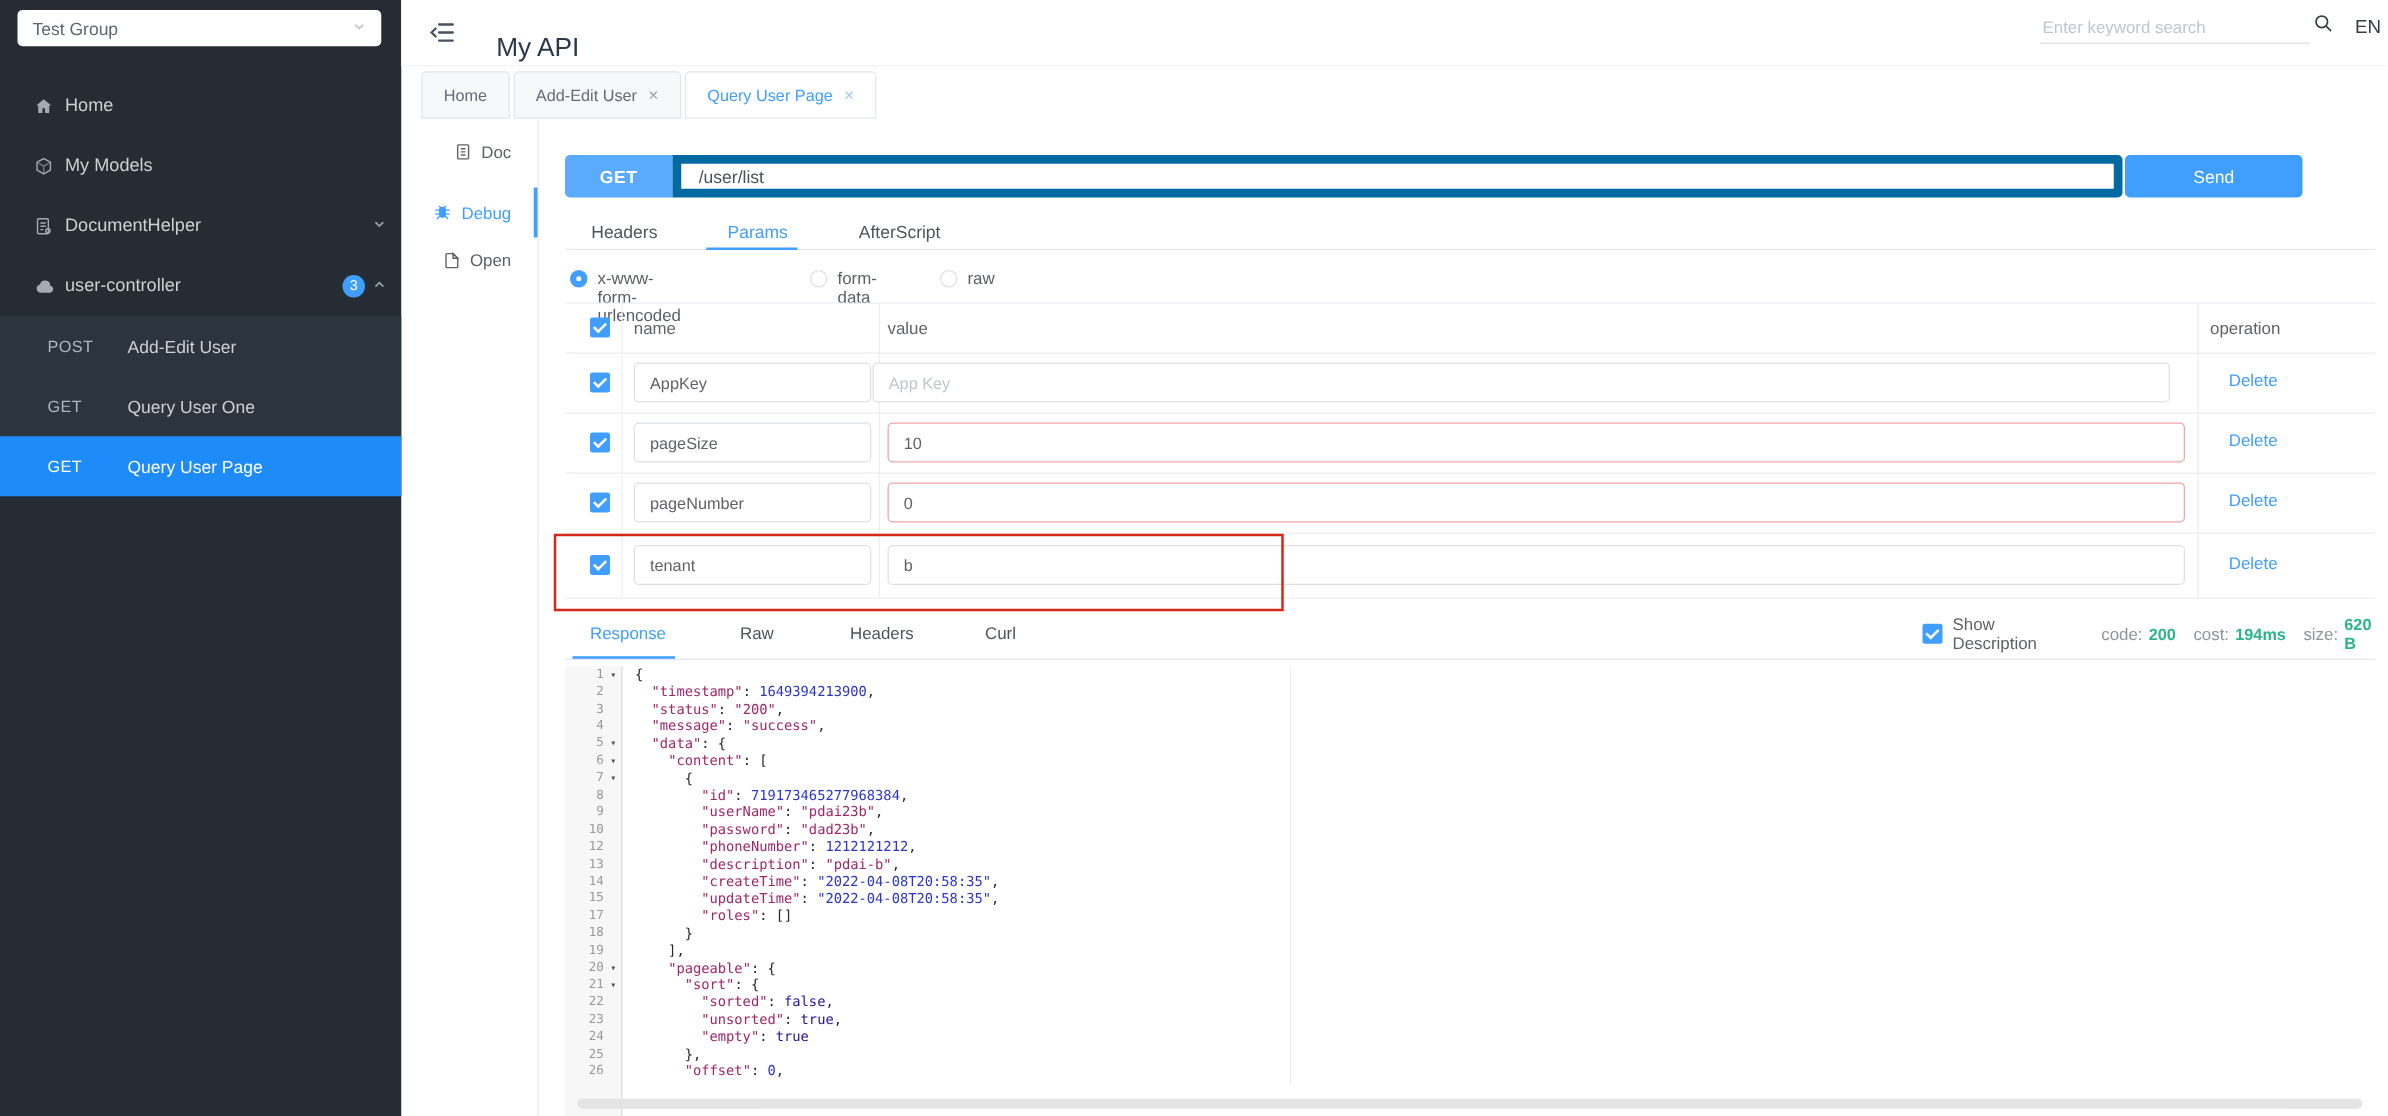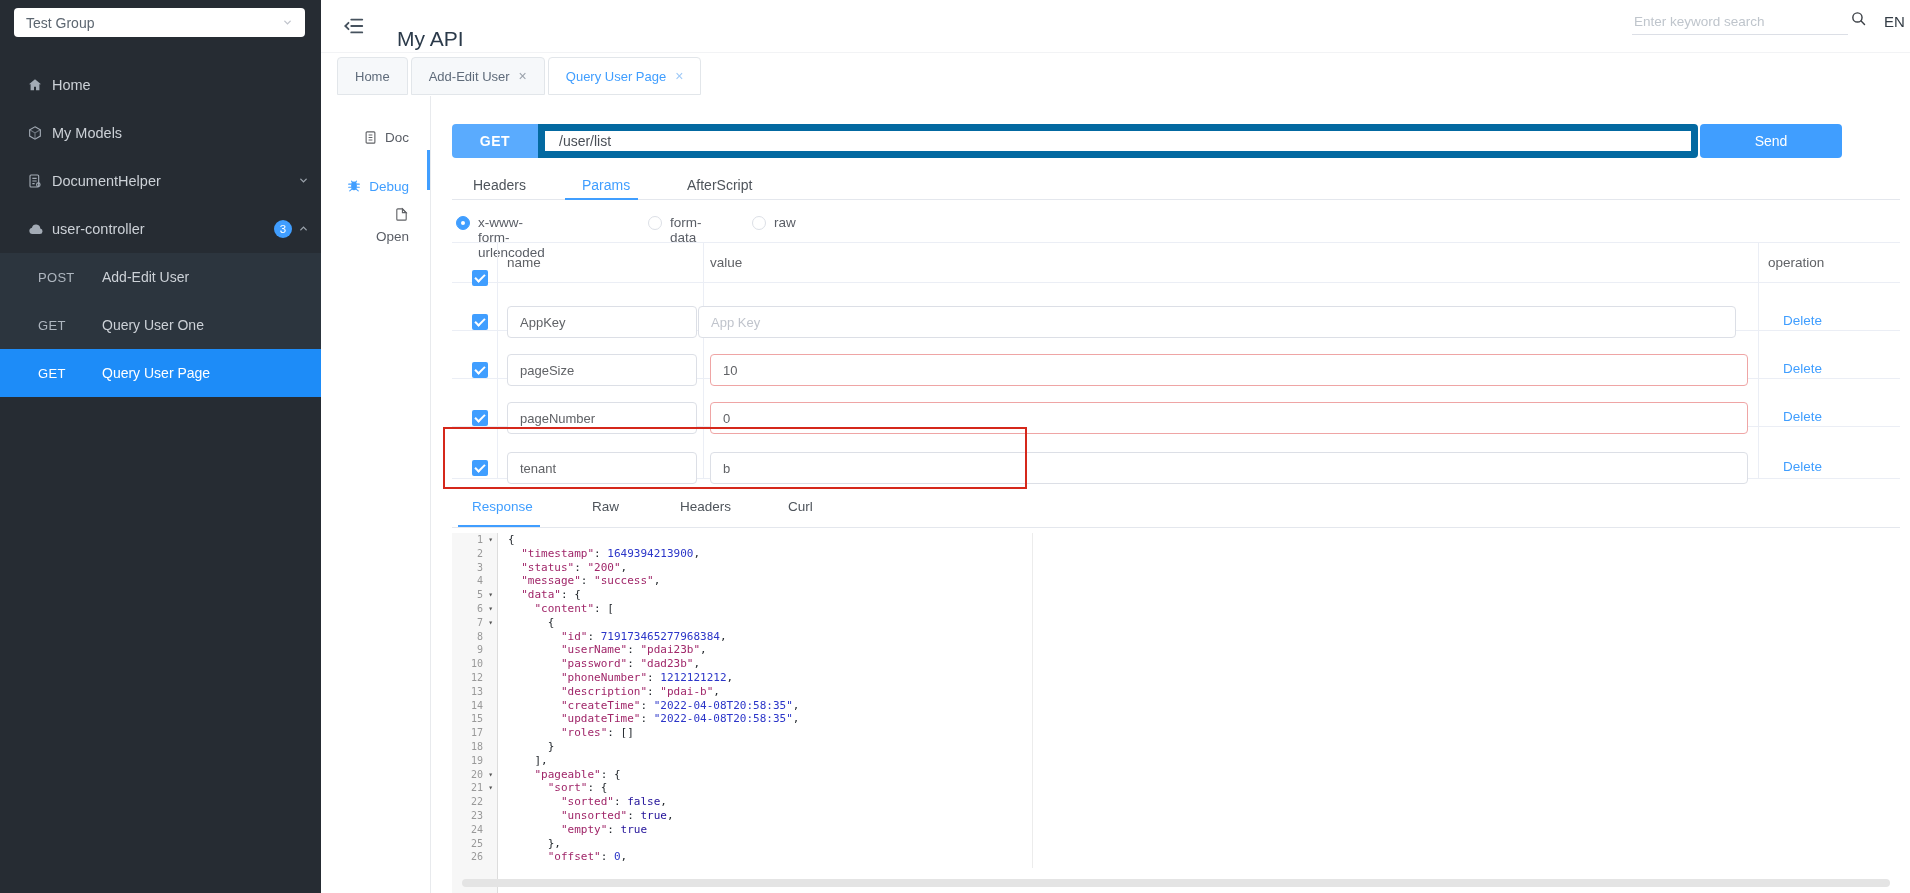--- a/index.html
+++ b/index.html
@@ -1,17 +1,17 @@
 <!DOCTYPE html>
 <html style="--accent: #409eff; --selected: #1d8cf8; --success: #2bb48a; --annotation: #d5281b; --invalid: #efa5a5; --method-bg: #5aabfe;"><head>
 <meta charset="utf-8">
 <style>
   html,body{margin:0;padding:0;background:#fff;font-family:"Liberation Sans",sans-serif;}
   .page{position:relative;width:1910px;height:893px;overflow:hidden;background:#fff;text-decoration:underline;}
-  .abs{position:absolute;box-sizing:border-box;margin-top:16px;}
+  .abs{position:absolute;box-sizing:border-box;}
 
   
   .sidebar{position:absolute;left:0;top:0;width:321px;height:893px;background:#262c33;}
   .group-select{position:absolute;left:14px;top:8px;width:291px;height:29px;background:#fff;border-radius:4px;
     display:flex;align-items:center;padding:0 12px;box-sizing:border-box;cursor:pointer;}
   .group-select span.val{font-size:14px;color:#5c6670;flex:1;}
   .menu-item{position:absolute;left:0;width:321px;height:48px;display:flex;align-items:center;cursor:pointer;}
   .menu-item .mi-icon{position:absolute;left:27px;display:flex;align-items:center;}
   .menu-item .mi-label{position:absolute;left:52px;font-size:14.5px;color:#ccd1d7;}
   .menu-item .mi-right{position:absolute;right:12px;display:flex;align-items:center;gap:6px;}
@@ -37,21 +37,21 @@
   
   .tabbar{position:absolute;left:337px;top:57px;height:38px;display:flex;gap:3px;}
   .wtab{height:38px;display:flex;align-items:center;padding:0 17px;border:1px solid #e2e6ea;border-radius:4px 4px 0 0;
     background:#f6f8fa;color:#5f6b7a;font-size:13px;cursor:pointer;box-sizing:border-box;}
   .wtab.active{background:#fff;color:var(--accent);}
   .wtab .x{margin-left:9px;font-size:14px;color:#9aa2ab;line-height:1;}
   .wtab.active .x{color:#9ec9f7;}
 
   
   .nav-divider{position:absolute;left:430px;top:96px;width:1px;height:797px;background:#e8eaed;}
-  .snav-item{position:absolute;left:321px;width:109px;height:48px;display:flex;align-items:flex-end;justify-content:flex-end;
+  .snav-item{position:absolute;left:321px;width:109px;height:48px;display:flex;align-items:center;justify-content:flex-end;
     padding-right:21px;box-sizing:border-box;gap:7px;font-size:13.5px;color:#5a5e66;cursor:pointer;}
   .snav-item.active{color:var(--accent);}
   .snav-bar{position:absolute;left:427px;top:150px;width:3px;height:40px;background:var(--accent);}
 
   
   .method-box{position:absolute;left:452px;top:124px;width:86px;height:34px;background:var(--method-bg);color:#fff;
     font-size:14px;font-weight:bold;display:flex;align-items:center;justify-content:center;border-radius:4px 0 0 4px;cursor:pointer;letter-spacing:.5px;}
   .url-input{position:absolute;left:538px;top:124px;width:1160px;height:34px;border:7px solid #0369a1;border-radius:0 4px 4px 0;
     padding:0 14px;font-size:14px;color:#4a4f57;outline:none;box-sizing:border-box;}
   .send-btn{position:absolute;left:1700px;top:124px;width:142px;height:34px;background:var(--accent);border:none;border-radius:4px;
@@ -227,21 +227,21 @@
       </div>
       <div class="snav-item active" style="top: 146px;">
         <span style="display: flex;">
           <svg width="16" height="16" viewBox="0 0 24 24">
             <path fill="#409eff" d="M12 5.2a4.3 4.3 0 0 1 4.3 4.3V14a4.3 4.3 0 1 1-8.6 0V9.5A4.3 4.3 0 0 1 12 5.2z"></path>
             <path stroke="#409eff" stroke-width="1.6" fill="none" stroke-linecap="round" d="M8.2 4.6 10 6.4M15.8 4.6 14 6.4M4 9.2h3.2M16.8 9.2H20M4 14h3.6M16.4 14H20M5.6 19.4l2.7-2.5M18.4 19.4l-2.7-2.5"></path>
           </svg>
         </span>
         <span>Debug</span>
       </div>
-      <div class="snav-item" style="top: 196px; flex-direction: column;">
+      <div class="snav-item" style="top: 184px;">
         <span style="display: flex;">
           <svg width="15" height="15" viewBox="0 0 24 24" fill="none" stroke="#606266" stroke-width="1.8">
             <path d="M13.5 3H6a1.5 1.5 0 0 0-1.5 1.5v15A1.5 1.5 0 0 0 6 21h12a1.5 1.5 0 0 0 1.5-1.5V9z"></path>
             <path d="M13.5 3 19.5 9h-6z"></path>
           </svg>
         </span>
         <span>Open</span>
       </div>
     </div>
   <div class="snav-bar"></div>
@@ -301,20 +301,32 @@
   <div class="annotation"></div>
 
   <div id="resp-tabs">
       <span class="resp-tab active" style="left: 472px;">Response</span>
       <span class="resp-tab" style="left: 592px;">Raw</span>
       <span class="resp-tab" style="left: 680px;">Headers</span>
       <span class="resp-tab" style="left: 788px;">Curl</span>
     </div>
   <div class="resp-border"></div>
   <div class="resp-bar"></div>
+  <div class="resp-meta">
+    <span class="cb2"></span>
+    <span class="sd">Show Description</span>
+    <span id="stats" style="display: inline-flex; align-items: center;">
+        <span class="stat-l">code:</span>
+        <span class="stat-v">200</span>
+        <span class="stat-l">cost:</span>
+        <span class="stat-v">194ms</span>
+        <span class="stat-l">size:</span>
+        <span class="stat-v">620 B</span>
+      </span>
+  </div>
 
   <div class="gutter-bg"></div>
   <div class="code-rows" id="code-rows">
       <div class="code-row">
         <span class="gut">
           <span class="ln">1</span>
           <span class="fold">▾</span>
         </span>
         <span class="ctext"><span>{</span></span>
       </div>

